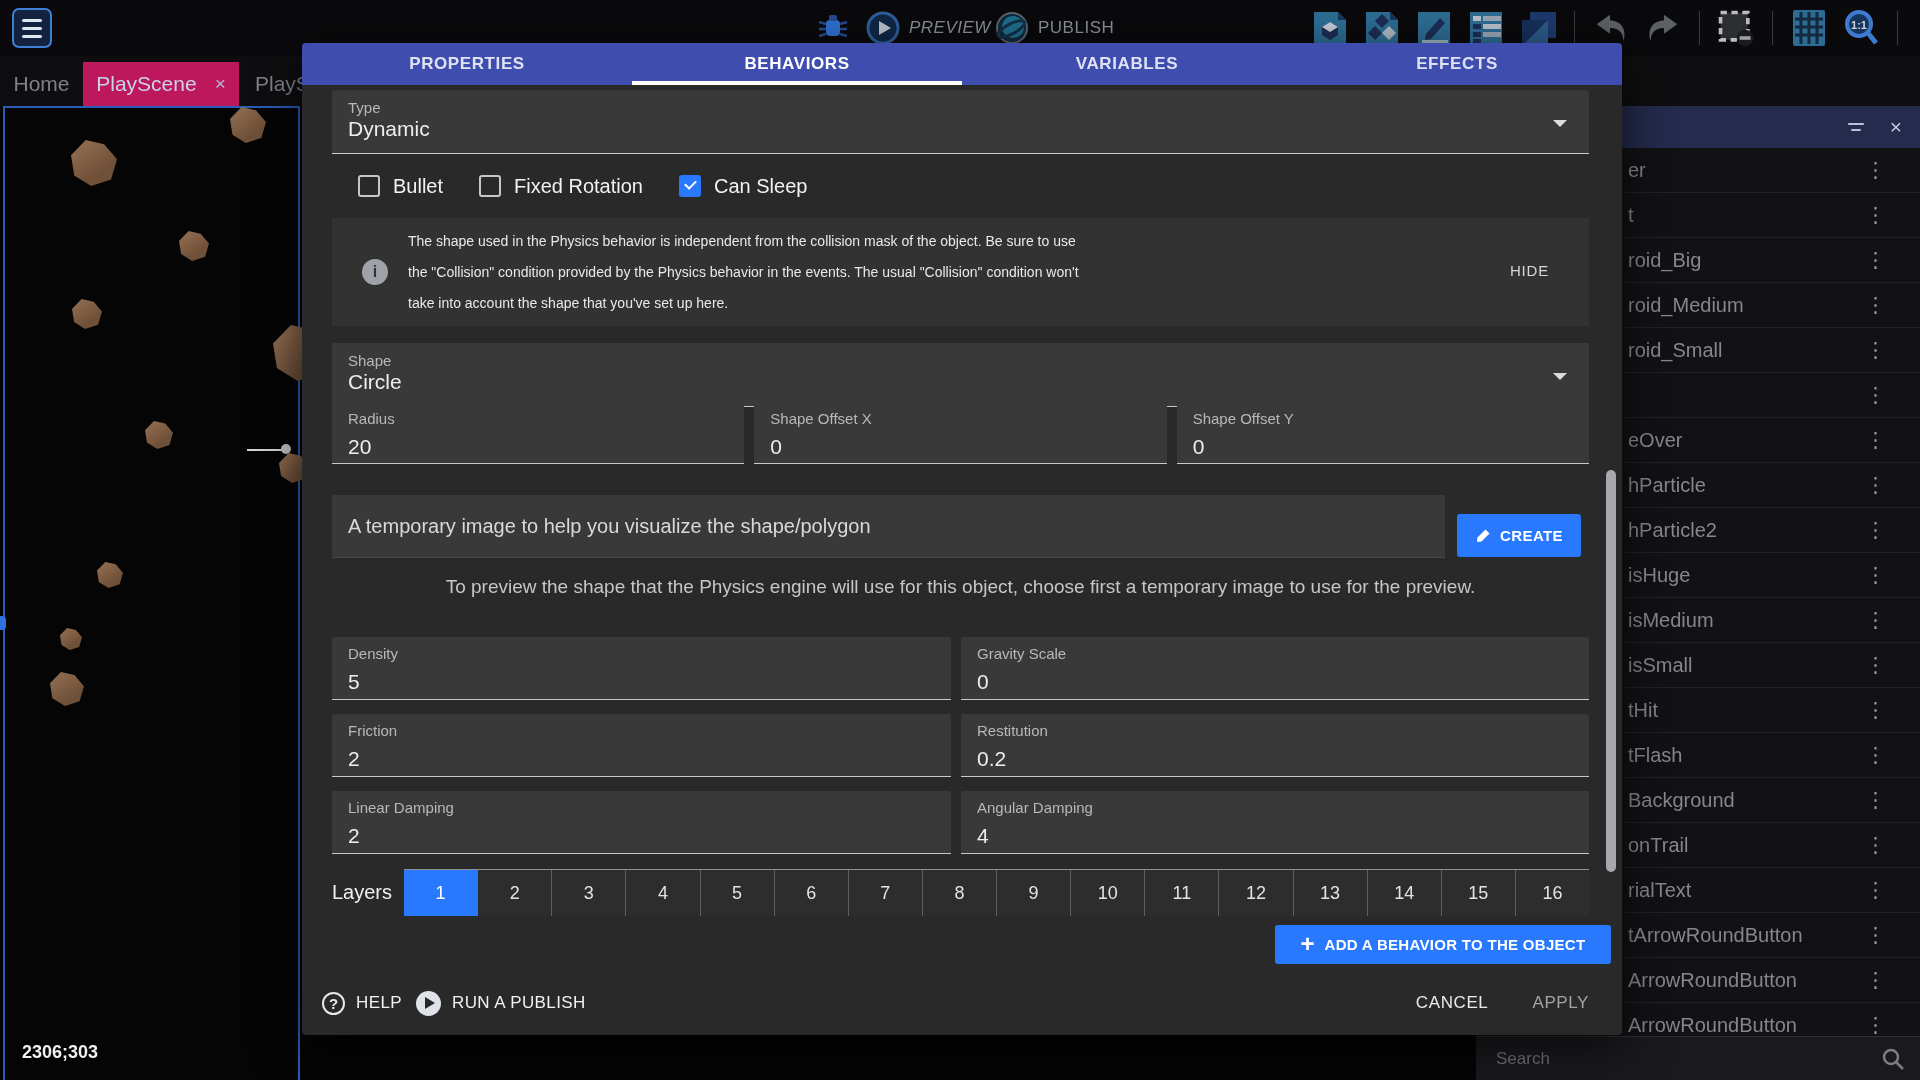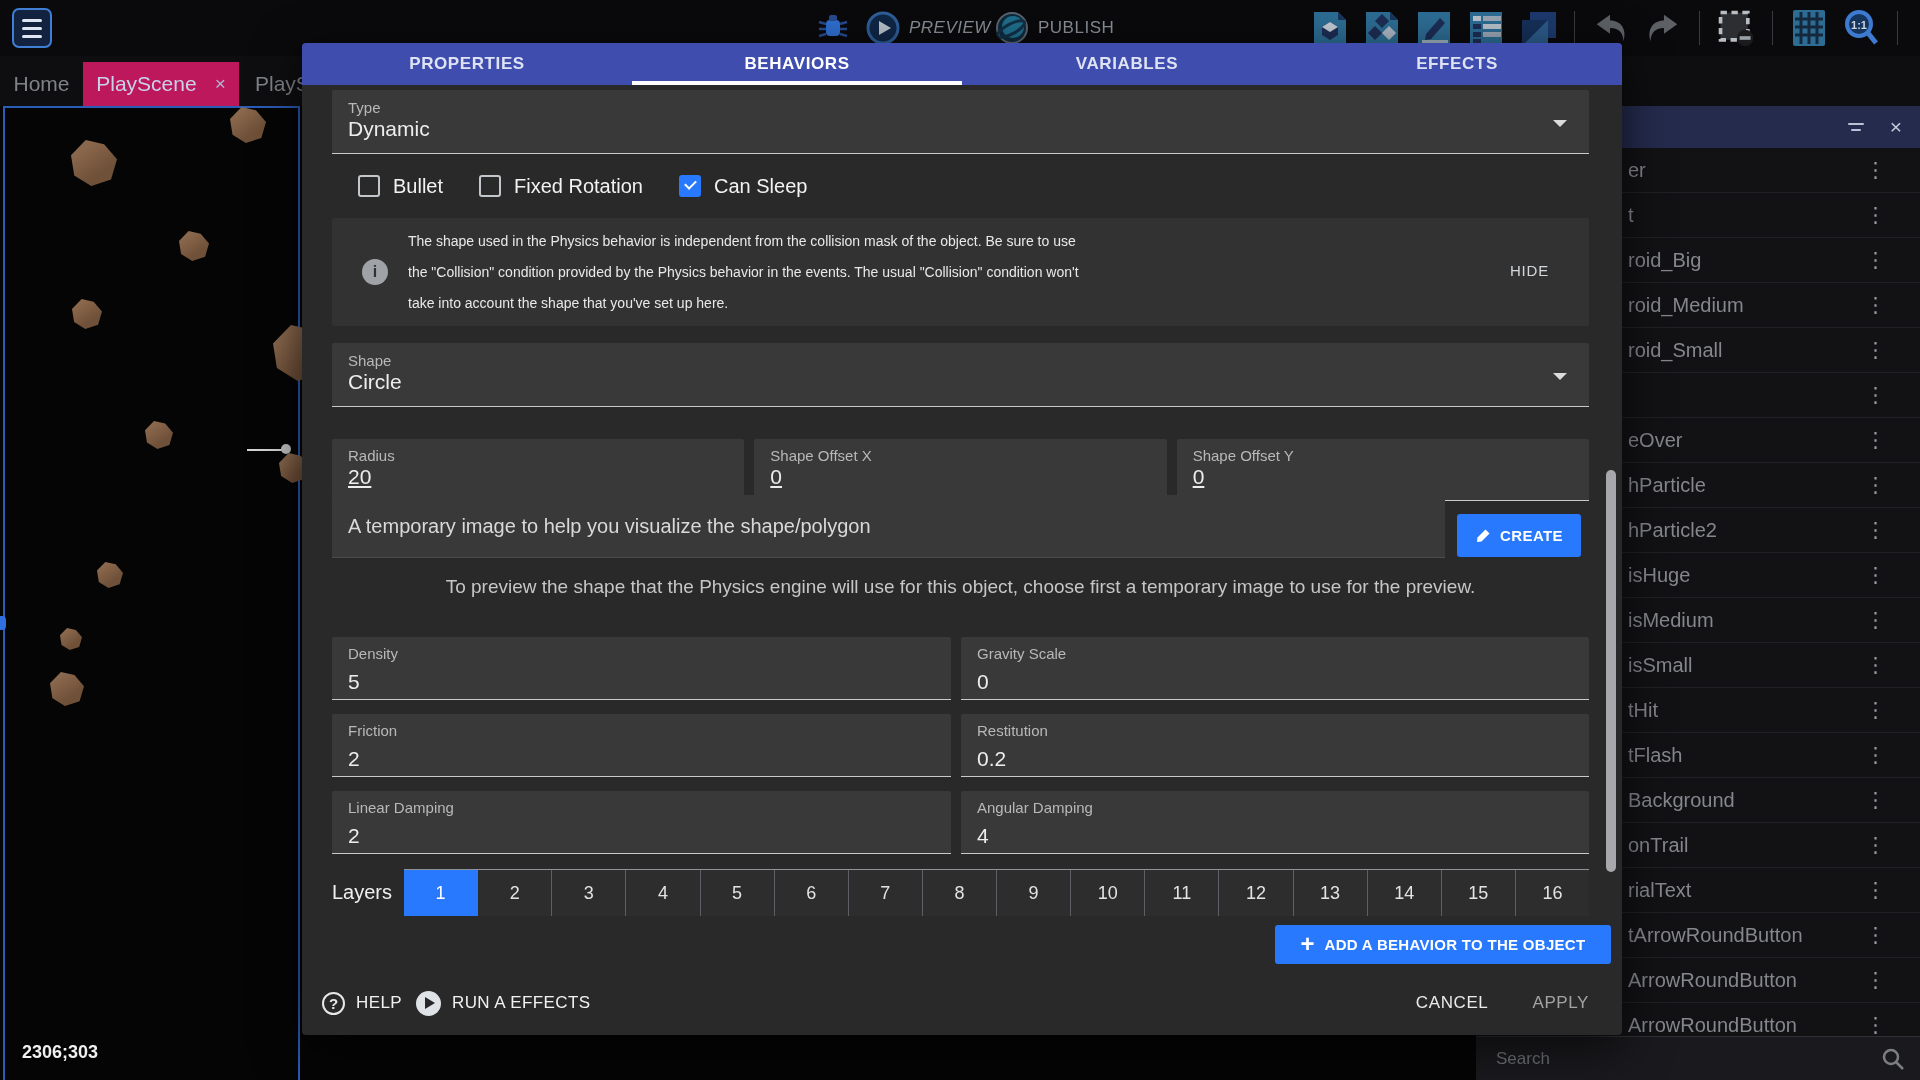--- a/index.html
+++ b/index.html
@@ -80,23 +80,23 @@
   .cbx .box.checked::after{content:"";position:absolute;left:4px;top:3px;width:9px;height:5px;
        border-left:2.5px solid #fff;border-bottom:2.5px solid #fff;transform:rotate(-45deg);}
   .cbx label{color:#f2f2f2;font-size:20px;}
 
   #info-box{left:30px;top:175px;width:1257px;height:108px;background:#323232;border-radius:2px;}
   #info-icon{position:absolute;left:30px;top:41px;width:26px;height:26px;border-radius:50%;background:#9fa3a8;
              display:flex;align-items:center;justify-content:center;color:#2e3136;font-weight:bold;font-size:16px;}
   #info-lines{position:absolute;left:76px;top:8px;width:1070px;color:#e9e9e9;font-size:14px;line-height:31px;}
   #hide-btn{position:absolute;right:40px;top:44px;color:#d3d7da;font-size:15px;letter-spacing:.8px;}
 
-  #shape-fields{left:30px;top:396px;width:1257px;height:62px;display:flex;gap:10px;}
+  #shape-fields{left:30px;top:359px;width:1257px;height:62px;display:flex;gap:10px;}
   .sfield{flex:1;padding:8px 0 0 16px;}
-  .sfield .fvalue{display:block;margin-top:0;text-decoration:underline;}
+  .sfield .fvalue{display:block;margin-top:7px;}
 
   #temp-row{left:30px;top:452px;width:1257px;height:62px;}
   #temp-field{position:absolute;left:0;top:0;width:1113px;height:62px;background:#393939;border-bottom:1px solid #4a4a4a;
               display:flex;align-items:center;border-radius:2px 2px 0 0;}
   #temp-field span{margin-left:16px;color:#d9d9d9;font-size:20px;}
   #create-btn{position:absolute;right:8px;top:19px;width:124px;height:43px;background:#2979ff;border-radius:3px;
               display:flex;align-items:center;justify-content:center;gap:9px;color:#fff;font-size:15px;font-weight:bold;letter-spacing:.4px;}
 
   #hint-text{left:30px;top:533px;width:1257px;text-align:center;color:#c6c6c6;font-size:19px;}
 
@@ -503,21 +503,21 @@
 
     <div id="dlg-footer" class="abs">
       <div class="foot-group">
         <span id="help-icon">?</span>
         <span class="foot-label">HELP</span>
       </div>
       <div class="foot-group">
         <span id="run-icon">
             <i></i>
           </span>
-        <span class="foot-label">RUN A EFFECTS</span>
+        <span class="foot-label">RUN A PUBLISH</span>
       </div>
       <div id="foot-spacer"></div>
       <span id="cancel-btn">CANCEL</span>
       <span id="apply-btn">APPLY</span>
     </div>
 
     <div id="dlg-scrollthumb" class="abs"></div>
   </div>
 
 </div>

